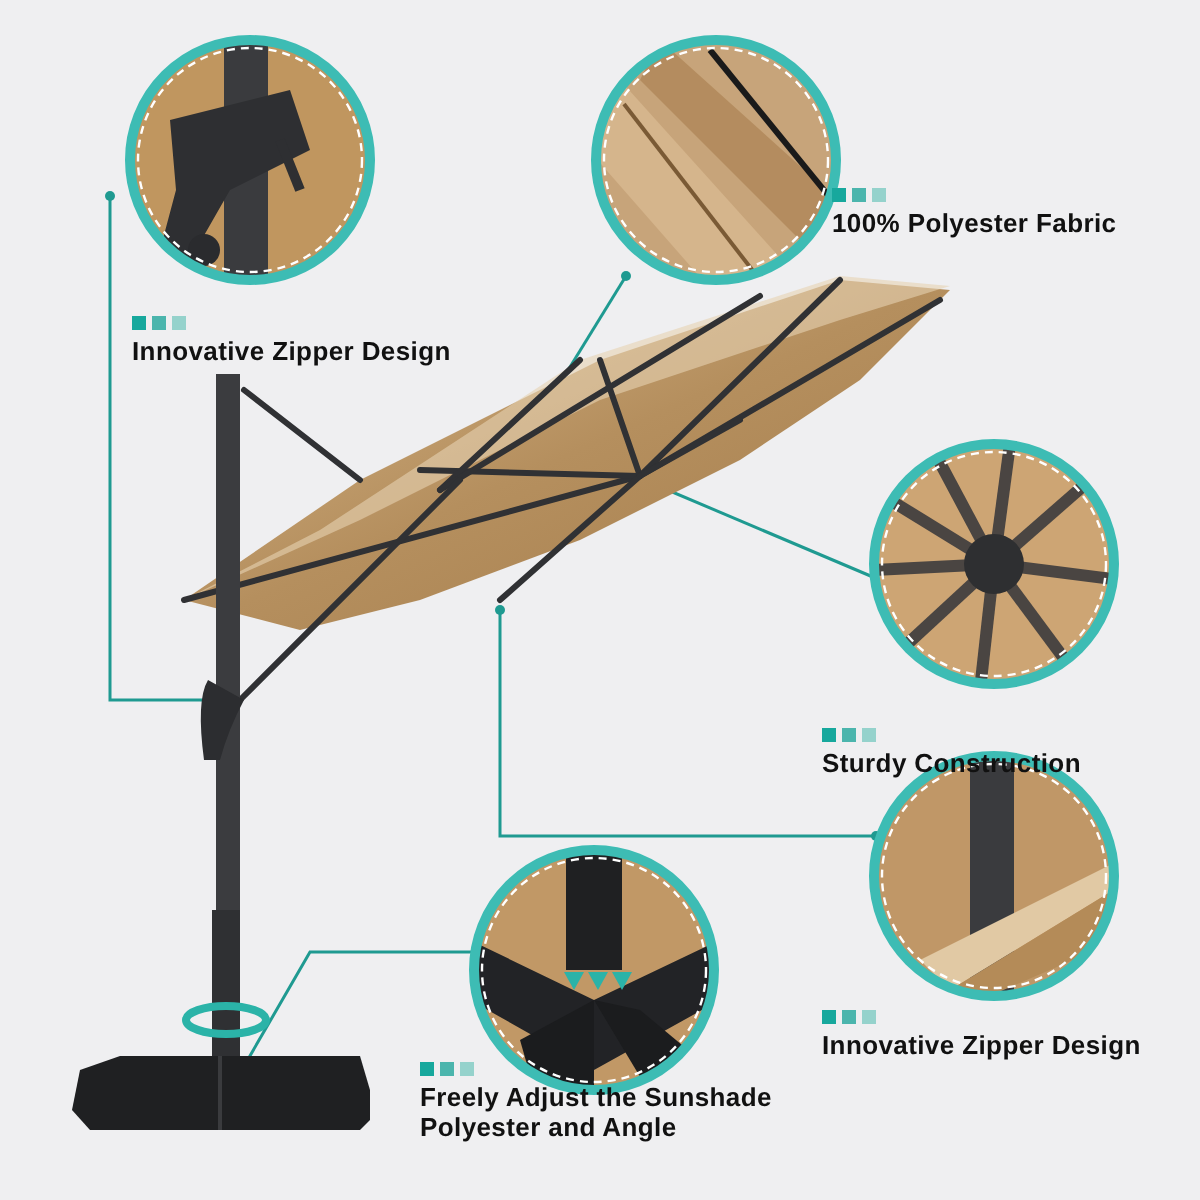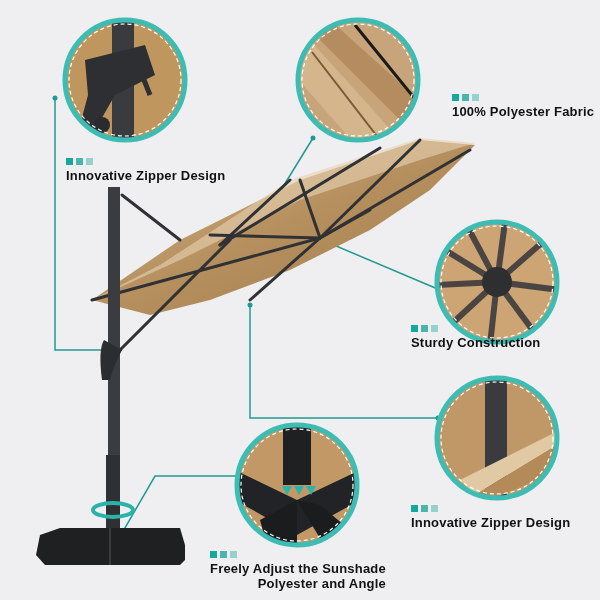--- a/index.html
+++ b/index.html
@@ -157,48 +157,48 @@
 
   <div class="feature" style="left:66px; top:158px;">
     <div class="bullets">
         <span class="b1"></span>
         <span class="b2"></span>
         <span class="b3"></span>
       </div>
     <div class="label">Innovative Zipper Design</div>
   </div>
 
-  <div class="feature" style="left:452px; top:94px;">
+  <div class="feature" style="left:416px; top:94px;">
     <div class="bullets">
         <span class="b1"></span>
         <span class="b2"></span>
         <span class="b3"></span>
       </div>
     <div class="label">100% Polyester Fabric</div>
   </div>
 
-  <div class="feature" style="left:411px; top:325px;text-align:right;">
+  <div class="feature" style="left:411px; top:364px;text-align:right;">
     <div class="bullets">
         <span class="b1"></span>
         <span class="b2"></span>
         <span class="b3"></span>
       </div>
     <div class="label">Sturdy Construction</div>
   </div>
 
   <div class="feature" style="left:411px; top:505px;">
     <div class="bullets">
         <span class="b1"></span>
         <span class="b2"></span>
         <span class="b3"></span>
       </div>
     <div class="label">Innovative Zipper Design</div>
   </div>
 
-  <div class="feature" style="left:210px; top:551px;text-align:right;">
+  <div class="feature" style="left:210px; top:531px;">
     <div class="bullets">
         <span class="b1"></span>
         <span class="b2"></span>
         <span class="b3"></span>
       </div>
     <div class="label">Freely Adjust the Sunshade</div>
     <div class="label">Polyester and Angle</div>
   </div>
 
 </div>

